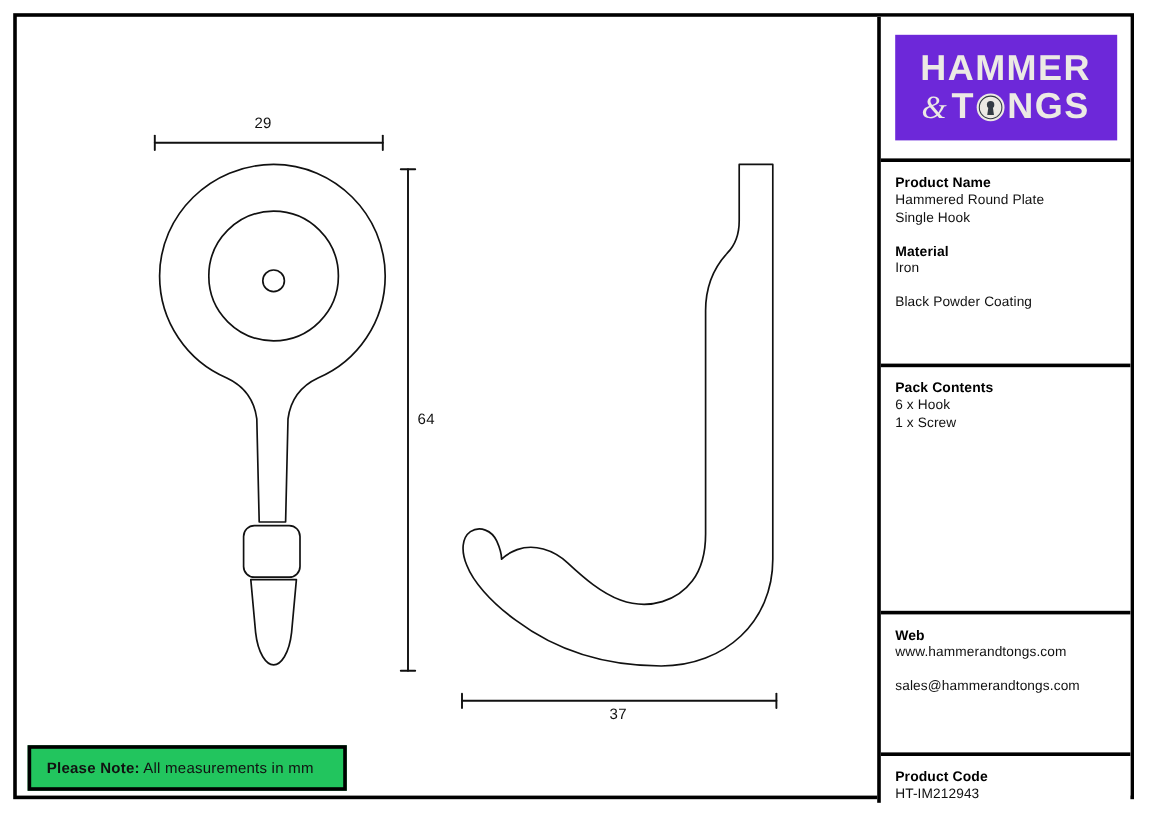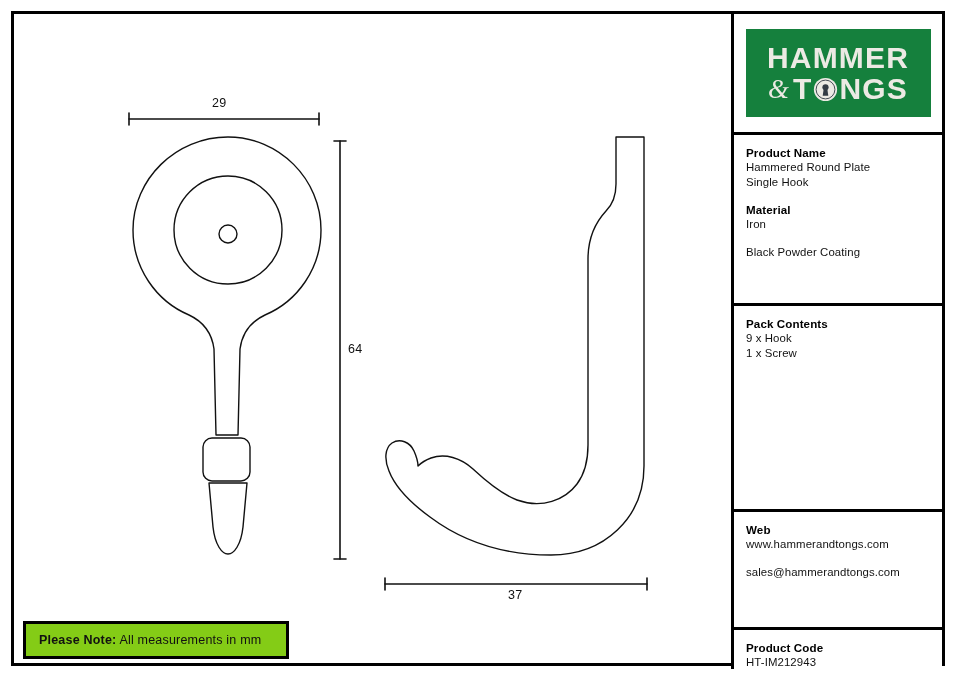--- a/index.html
+++ b/index.html
@@ -30,21 +30,21 @@
     width:717px;height:655px;
   }
   .svg-abs{position:absolute;left:0;top:0;}
   
   .note-box{
     position:absolute;
     left:9px;bottom:10px;
     width:266px;height:38px;
     border:3px solid #000;
     box-sizing:border-box;
-    background:#84cc16;
+    background:#22c55e;
     display:flex;align-items:center;
   }
   .note-inner{
     padding-left:13px;
     font-size:12.5px;
     color:#111;
     white-space:nowrap;
     letter-spacing:.2px;
   }
   .note-inner b{font-weight:bold;}
@@ -78,21 +78,21 @@
   .val{
     font-size:11.4px;
     color:#111;
     line-height:14.5px;
     letter-spacing:.1px;
   }
   .gap{height:13px;}
   
   .logo-box{
     width:185px;height:88px;
-    background:#15803d;
+    background:#6d28d9;
     display:flex;
     flex-direction:column;
     align-items:center;
     justify-content:center;
     box-sizing:border-box;
   }
   .logo-l1{
     color:#eceae4;
     font-size:30px;
     font-weight:bold;
@@ -252,21 +252,21 @@
         <div class="val">Single Hook</div>
         <div class="gap"></div>
         <div class="lbl">Material</div>
         <div class="val">Iron</div>
         <div class="gap"></div>
         <div class="val">Black Powder Coating</div>
       </div>
 
       <div class="panel-sec sec-pack panel-div">
         <div class="lbl">Pack Contents</div>
-        <div class="val">9 x Hook</div>
+        <div class="val">6 x Hook</div>
         <div class="val">1 x Screw</div>
       </div>
 
       <div class="panel-sec sec-contact panel-div">
         <div class="lbl">Web</div>
         <div class="val">www.hammerandtongs.com</div>
         <div class="gap"></div>
         <div class="val">sales@hammerandtongs.com</div>
       </div>
 

